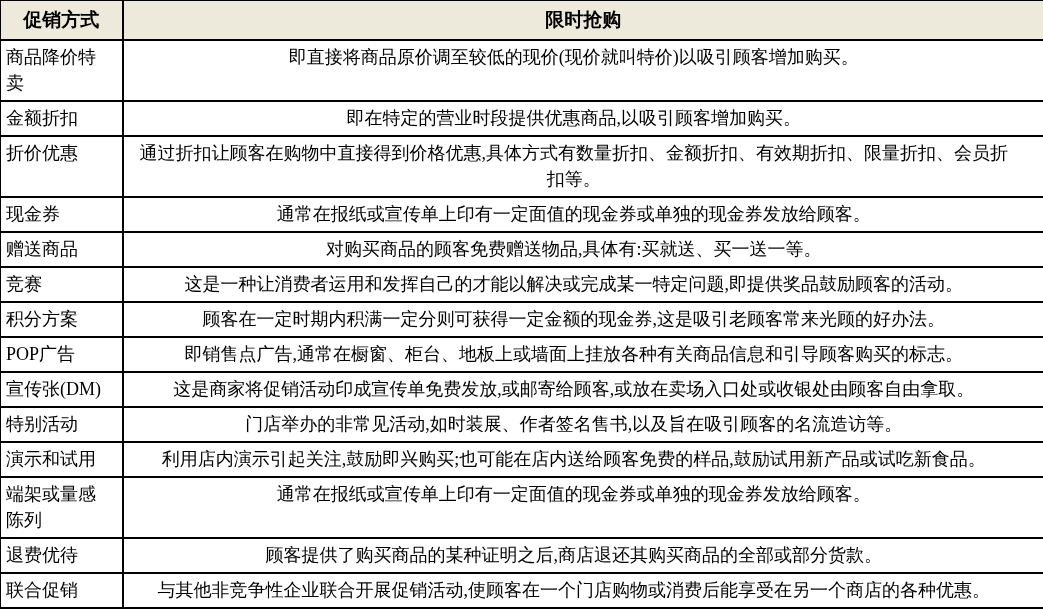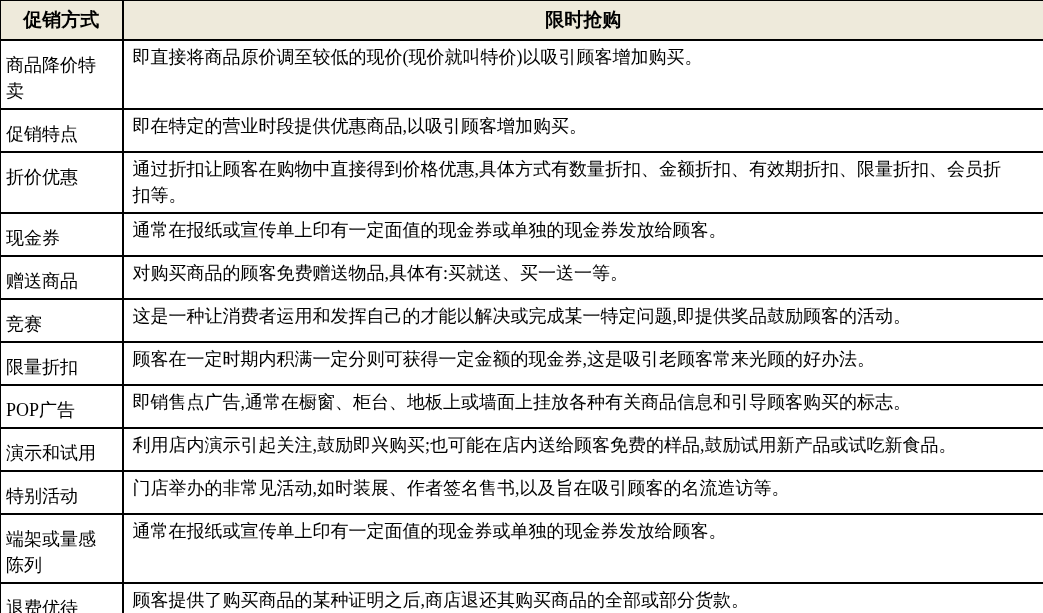--- a/index.html
+++ b/index.html
@@ -40,24 +40,25 @@
   table.promo-table tr:last-child td { border-bottom: 2px solid #000000; }
 
   table.promo-table th {
     background: #eeeadb;
     font-weight: bold;
     text-align: center;
     padding: 6px 4px 6px 4px;
     font-size: 19px;
   }
   table.promo-table td.method-cell {
-    padding: 11px 8px 4px 5px;
+    padding: 3px 8px 4px 5px;
   }
   table.promo-table td.feature-cell {
     padding: 3px 28px 4px 9px;
+    text-align: center;
   }
 </style>
 </head>
 <body>
 
 <div class="page">
   <table class="promo-table">
     <colgroup>
       <col class="col-method">
       <col class="col-feature">
@@ -65,54 +66,58 @@
     <tbody>
       <tr>
         <th>促销方式</th>
         <th>限时抢购</th>
       </tr>
       <tr>
         <td class="method-cell">商品降价特卖</td>
         <td class="feature-cell">即直接将商品原价调至较低的现价(现价就叫特价)以吸引顾客增加购买。</td>
       </tr>
       <tr>
-        <td class="method-cell">促销特点</td>
+        <td class="method-cell">金额折扣</td>
         <td class="feature-cell">即在特定的营业时段提供优惠商品,以吸引顾客增加购买。</td>
       </tr>
       <tr>
         <td class="method-cell">折价优惠</td>
         <td class="feature-cell">通过折扣让顾客在购物中直接得到价格优惠,具体方式有数量折扣、金额折扣、有效期折扣、限量折扣、会员折扣等。</td>
       </tr>
       <tr>
         <td class="method-cell">现金券</td>
         <td class="feature-cell">通常在报纸或宣传单上印有一定面值的现金券或单独的现金券发放给顾客。</td>
       </tr>
       <tr>
         <td class="method-cell">赠送商品</td>
         <td class="feature-cell">对购买商品的顾客免费赠送物品,具体有:买就送、买一送一等。</td>
       </tr>
       <tr>
         <td class="method-cell">竞赛</td>
         <td class="feature-cell">这是一种让消费者运用和发挥自己的才能以解决或完成某一特定问题,即提供奖品鼓励顾客的活动。</td>
       </tr>
       <tr>
-        <td class="method-cell">限量折扣</td>
+        <td class="method-cell">积分方案</td>
         <td class="feature-cell">顾客在一定时期内积满一定分则可获得一定金额的现金券,这是吸引老顾客常来光顾的好办法。</td>
       </tr>
       <tr>
         <td class="method-cell">POP广告</td>
         <td class="feature-cell">即销售点广告,通常在橱窗、柜台、地板上或墙面上挂放各种有关商品信息和引导顾客购买的标志。</td>
       </tr>
       <tr>
-        <td class="method-cell">演示和试用</td>
-        <td class="feature-cell">利用店内演示引起关注,鼓励即兴购买;也可能在店内送给顾客免费的样品,鼓励试用新产品或试吃新食品。</td>
+        <td class="method-cell">宣传张(DM)</td>
+        <td class="feature-cell">这是商家将促销活动印成宣传单免费发放,或邮寄给顾客,或放在卖场入口处或收银处由顾客自由拿取。</td>
       </tr>
       <tr>
         <td class="method-cell">特别活动</td>
         <td class="feature-cell">门店举办的非常见活动,如时装展、作者签名售书,以及旨在吸引顾客的名流造访等。</td>
+      </tr>
+      <tr>
+        <td class="method-cell">演示和试用</td>
+        <td class="feature-cell">利用店内演示引起关注,鼓励即兴购买;也可能在店内送给顾客免费的样品,鼓励试用新产品或试吃新食品。</td>
       </tr>
       <tr>
         <td class="method-cell">端架或量感陈列</td>
         <td class="feature-cell">通常在报纸或宣传单上印有一定面值的现金券或单独的现金券发放给顾客。</td>
       </tr>
       <tr>
         <td class="method-cell">退费优待</td>
         <td class="feature-cell">顾客提供了购买商品的某种证明之后,商店退还其购买商品的全部或部分货款。</td>
       </tr>
       <tr>

